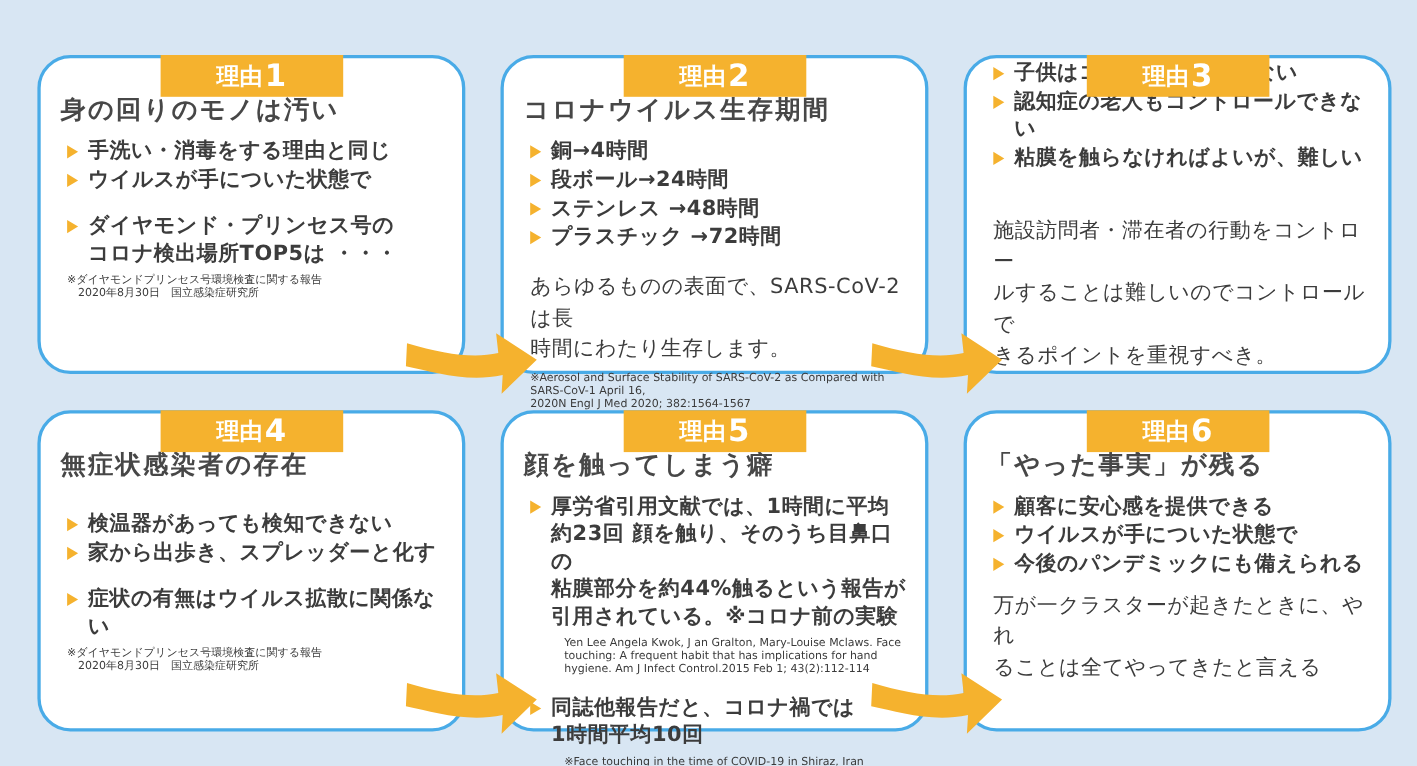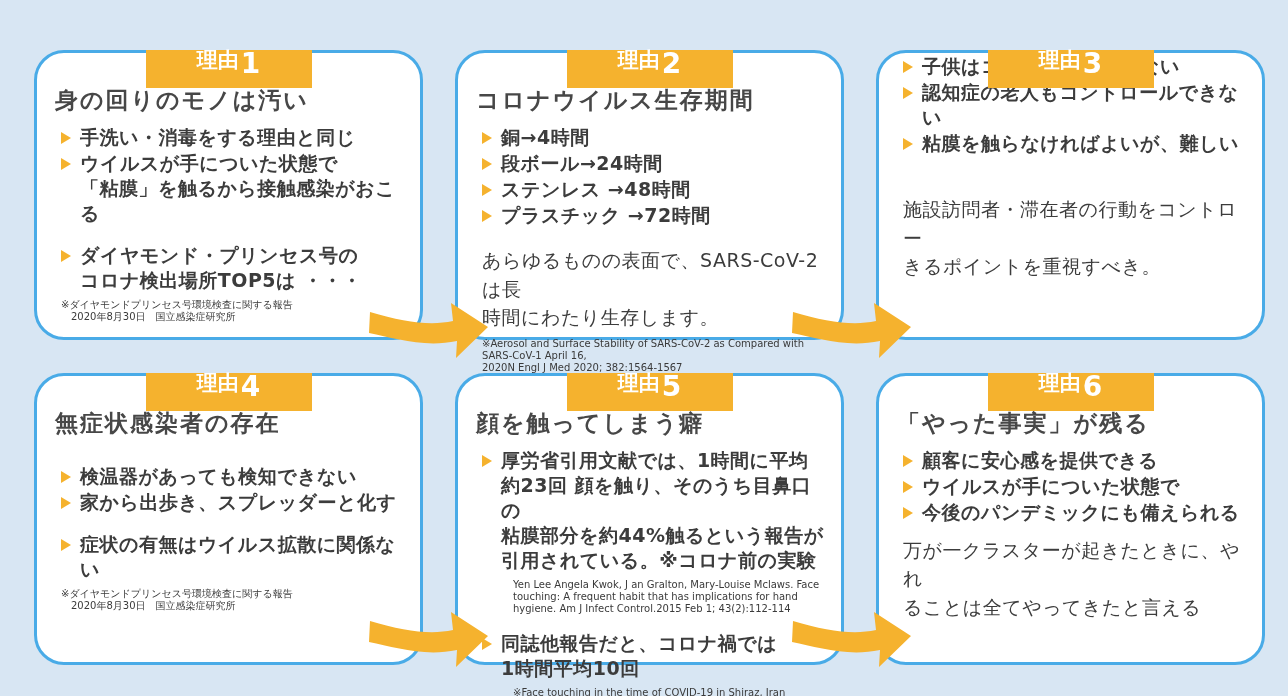--- a/index.html
+++ b/index.html
@@ -33,21 +33,21 @@
     border:3px solid var(--card-border);
     border-radius:30px;
     padding:0 16px 0 24px;
     overflow:hidden;
   }
   .badge{
     position:absolute;top:-3px;left:50%;transform:translateX(-50%);
     min-width:166px;height:38px;padding:0 18px;
     background:var(--accent-yellow);
     color:var(--badge-text);
-    display:flex;align-items:flex-start;justify-content:center;gap:2px;
+    display:flex;align-items:center;justify-content:center;gap:2px;
     font-weight:bold;z-index:3;
   }
   .card{overflow:visible;}
   .badge-label{font-size:21px;line-height:1;}
   .badge-num{font-size:28px;line-height:1;}
   .card-title{
     font-size:23px;font-weight:bold;color:var(--title-color);
     text-align:left;letter-spacing:2px;white-space:nowrap;
     line-height:1.25;margin:33px -6px 10px;
   }
@@ -102,21 +102,20 @@
         <div class="bullet">
           <span class="marker"></span>
           <div class="btext">
             <div class="line">手洗い・消毒をする理由と同じ</div>
           </div>
         </div>
         <div class="bullet">
           <span class="marker"></span>
           <div class="btext">
             <div class="line">ウイルスが手についた状態で</div>
-            <div class="line">「粘膜」を触るから接触感染がおこる</div>
           </div>
         </div>
       </div>
       <div class="gap md"></div>
       <div class="bullets">
         <div class="bullet">
           <span class="marker"></span>
           <div class="btext">
             <div class="line">ダイヤモンド・プリンセス号の</div>
             <div class="line">コロナ検出場所TOP5は ・・・</div>
@@ -191,20 +190,21 @@
         <div class="bullet">
           <span class="marker"></span>
           <div class="btext">
             <div class="line">粘膜を触らなければよいが、難しい</div>
           </div>
         </div>
       </div>
       <div class="gap lg"></div>
       <div class="blk-text">
         <div class="line">施設訪問者・滞在者の行動をコントロー</div>
+        <div class="line">ルすることは難しいのでコントロールで</div>
         <div class="line">きるポイントを重視すべき。</div>
       </div>
     </section>
     <section class="card">
       <div class="badge">
         <span class="badge-label">理由</span>
         <span class="badge-num">4</span>
       </div>
       <h2 class="card-title">無症状感染者の存在</h2>
       <div class="gap md"></div>

